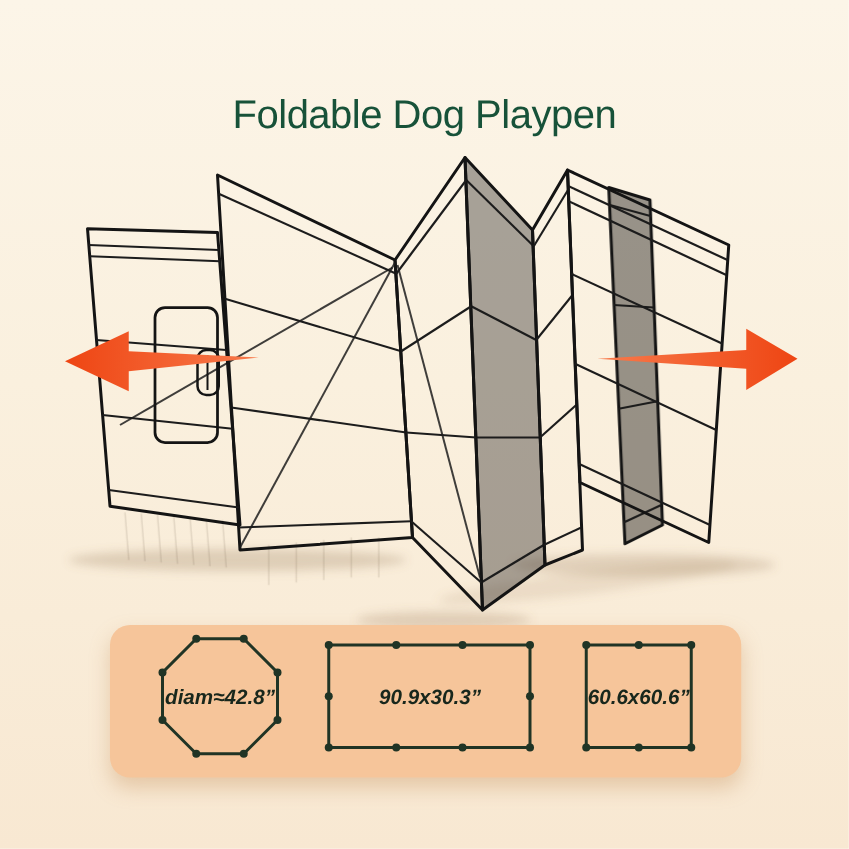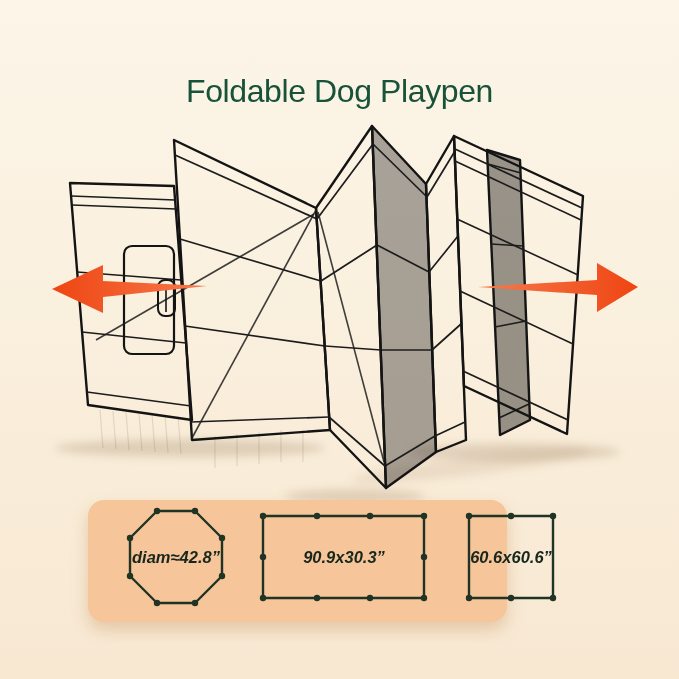--- a/index.html
+++ b/index.html
@@ -9,21 +9,21 @@
     background:linear-gradient(180deg,#fcf5e8 0%,#faf0de 45%,#f8e8d2 100%);
   }
   .title{
     position:absolute;top:22px;left:0;width:679px;text-align:center;
     color:#175239;font-weight:normal;font-size:32px;line-height:42px;
     letter-spacing:-0.4px;
     margin-top:48px;
   }
   .product-svg{position:absolute;left:0;top:0;}
   .dimension-panel{
-    position:absolute;left:88px;top:500px;width:419px;height:122px;
+    position:absolute;left:88px;top:500px;width:505px;height:122px;
     background:#f6c59a;border-radius:16px;
     box-shadow:0 8px 16px rgba(196,144,92,.38);
   }
   .dimension-panel svg{display:block;}
   .shape-line{fill:none;stroke:#203425;stroke-width:2.4;stroke-linejoin:round;}
   .shape-dot{fill:#203425;stroke:none;}
   .shape-label{
     font-family:"Liberation Sans",sans-serif;font-style:italic;font-weight:bold;
     font-size:16.5px;fill:#18271c;text-anchor:middle;
   }

